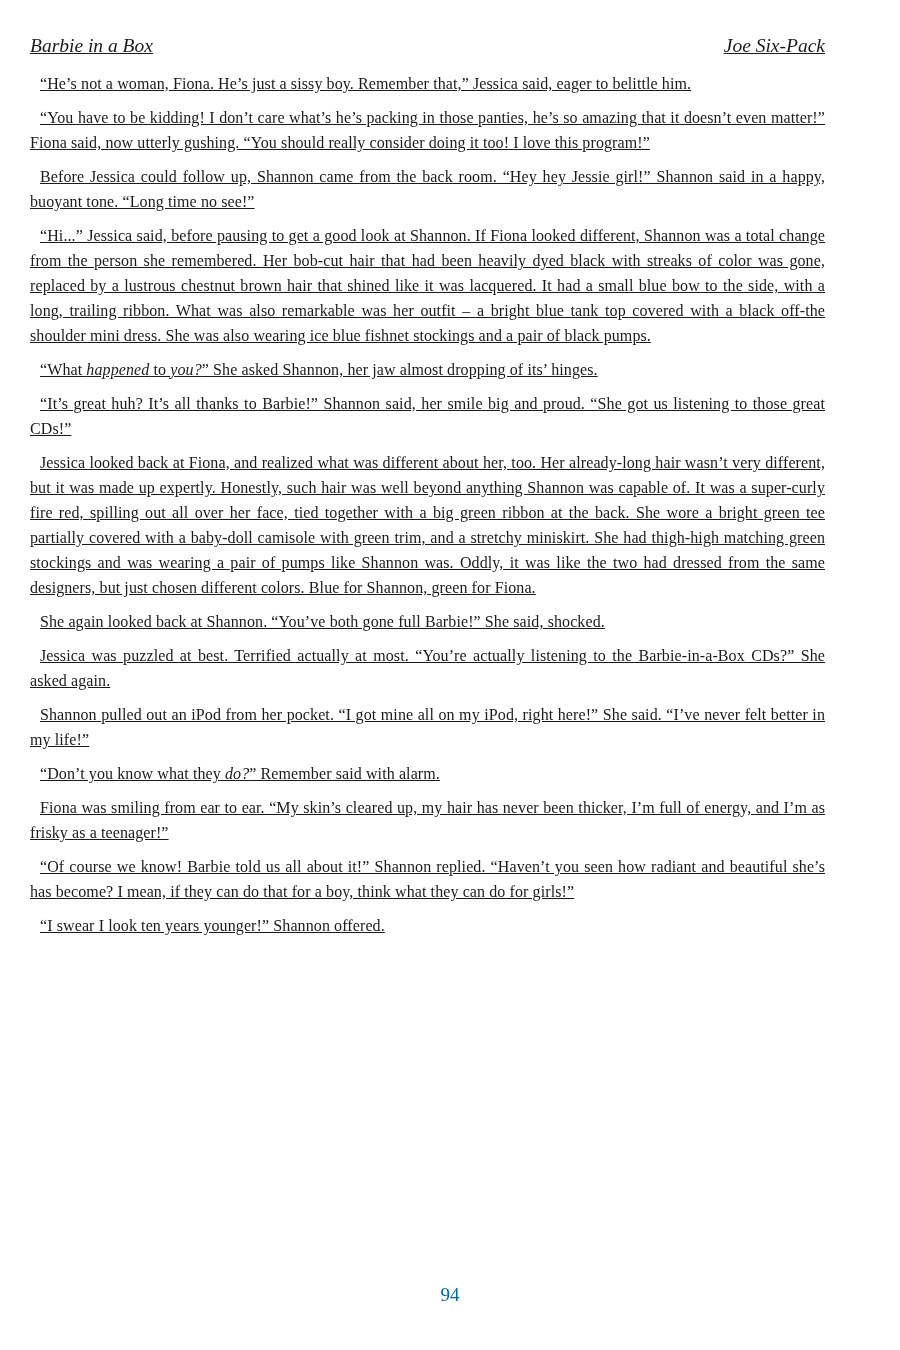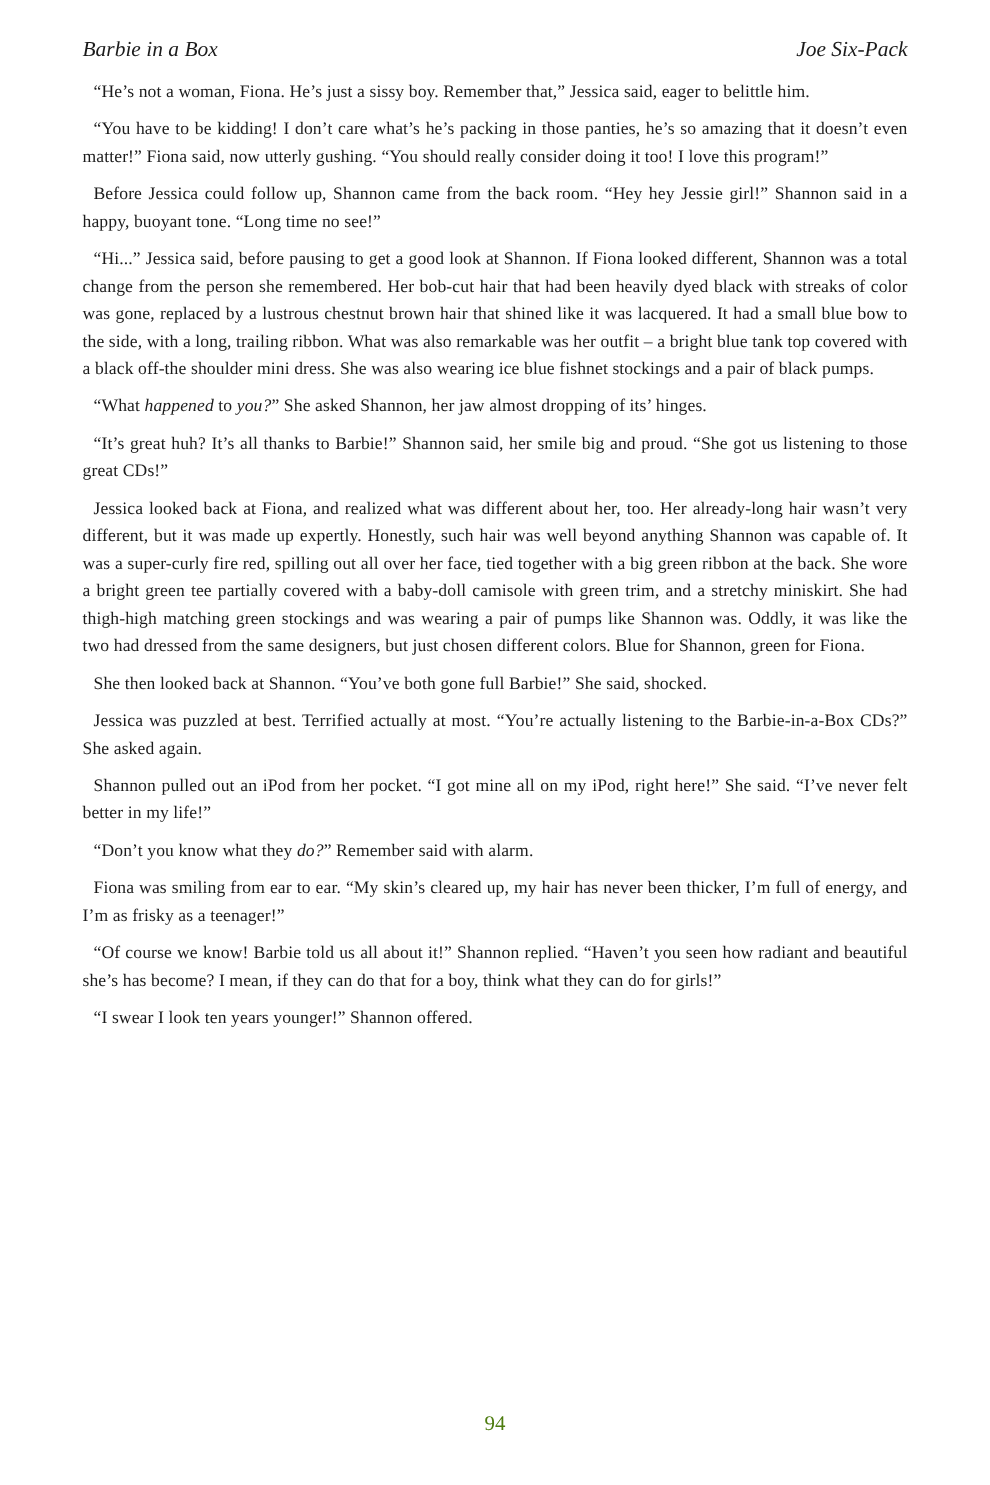--- a/index.html
+++ b/index.html
@@ -9,21 +9,22 @@
   }
   body {
     width: 900px;
     height: 1350px;
     position: relative;
     font-family: "Liberation Serif", serif;
     color: #1b1b1b;
     overflow: hidden;
   }
   .page {
-    padding: 34px 75px 0 75px;
+    padding: 34px 75px 0 30px;
+    text-decoration: underline;
   }
   .running-header {
     display: flex;
     justify-content: space-between;
     align-items: baseline;
     font-style: italic;
     font-size: 19.5px;
     line-height: 24px;
   }
   .body-text {
@@ -40,40 +41,40 @@
   p.para .italic {
     font-style: italic;
   }
   .page-footer {
     position: absolute;
     left: 0;
     top: 1284px;
     width: 900px;
     text-align: center;
     font-size: 19px;
-    color: #4d7c0f;
+    color: #0369a1;
   }
 </style>
 </head>
 <body style="color: rgb(27, 27, 27); background: rgb(255, 255, 255);">
 
 <div class="page">
   <div class="running-header">
     <span>Barbie in a Box</span>
     <span>Joe Six-Pack</span>
   </div>
   <div class="body-text">
       <p class="para"><span>“He’s not a woman, Fiona. He’s just a sissy boy. Remember that,” Jessica said, eager to belittle him.</span></p>
       <p class="para"><span>“You have to be kidding! I don’t care what’s he’s packing in those panties, he’s so amazing that it doesn’t even matter!” Fiona said, now utterly gushing. “You should really consider doing it too! I love this program!”</span></p>
       <p class="para"><span>Before Jessica could follow up, Shannon came from the back room. “Hey hey Jessie girl!” Shannon said in a happy, buoyant tone. “Long time no see!”</span></p>
       <p class="para"><span>“Hi...” Jessica said, before pausing to get a good look at Shannon. If Fiona looked different, Shannon was a total change from the person she remembered. Her bob-cut hair that had been heavily dyed black with streaks of color was gone, replaced by a lustrous chestnut brown hair that shined like it was lacquered. It had a small blue bow to the side, with a long, trailing ribbon. What was also remarkable was her outfit – a bright blue tank top covered with a black off-the shoulder mini dress. She was also wearing ice blue fishnet stockings and a pair of black pumps.</span></p>
       <p class="para"><span>“What </span><span class="italic">happened</span><span> to </span><span class="italic">you?</span><span>” She asked Shannon, her jaw almost dropping of its’ hinges.</span></p>
       <p class="para"><span>“It’s great huh? It’s all thanks to Barbie!” Shannon said, her smile big and proud. “She got us listening to those great CDs!”</span></p>
       <p class="para"><span>Jessica looked back at Fiona, and realized what was different about her, too. Her already-long hair wasn’t very different, but it was made up expertly. Honestly, such hair was well beyond anything Shannon was capable of. It was a super-curly fire red, spilling out all over her face, tied together with a big green ribbon at the back. She wore a bright green tee partially covered with a baby-doll camisole with green trim, and a stretchy miniskirt. She had thigh-high matching green stockings and was wearing a pair of pumps like Shannon was. Oddly, it was like the two had dressed from the same designers, but just chosen different colors. Blue for Shannon, green for Fiona.</span></p>
-      <p class="para"><span>She then looked back at Shannon. “You’ve both gone full Barbie!” She said, shocked.</span></p>
+      <p class="para"><span>She again looked back at Shannon. “You’ve both gone full Barbie!” She said, shocked.</span></p>
       <p class="para"><span>Jessica was puzzled at best. Terrified actually at most. “You’re actually listening to the Barbie-in-a-Box CDs?” She asked again.</span></p>
       <p class="para"><span>Shannon pulled out an iPod from her pocket. “I got mine all on my iPod, right here!” She said. “I’ve never felt better in my life!”</span></p>
       <p class="para"><span>“Don’t you know what they </span><span class="italic">do?</span><span>” Remember said with alarm.</span></p>
       <p class="para"><span>Fiona was smiling from ear to ear. “My skin’s cleared up, my hair has never been thicker, I’m full of energy, and I’m as frisky as a teenager!”</span></p>
       <p class="para"><span>“Of course we know! Barbie told us all about it!” Shannon replied. “Haven’t you seen how radiant and beautiful she’s has become? I mean, if they can do that for a boy, think what they can do for girls!”</span></p>
       <p class="para"><span>“I swear I look ten years younger!” Shannon offered.</span></p>
     </div>
 </div>
 
 <div class="page-footer">

